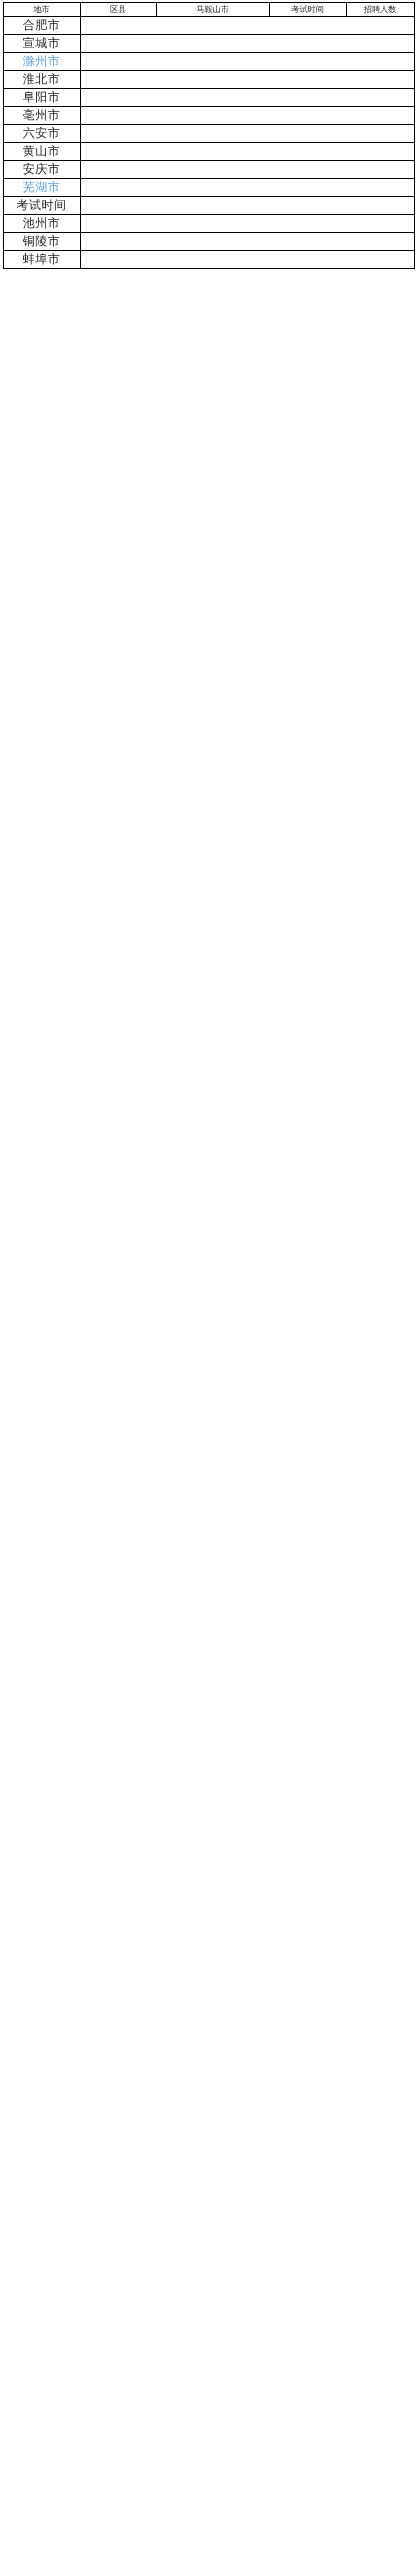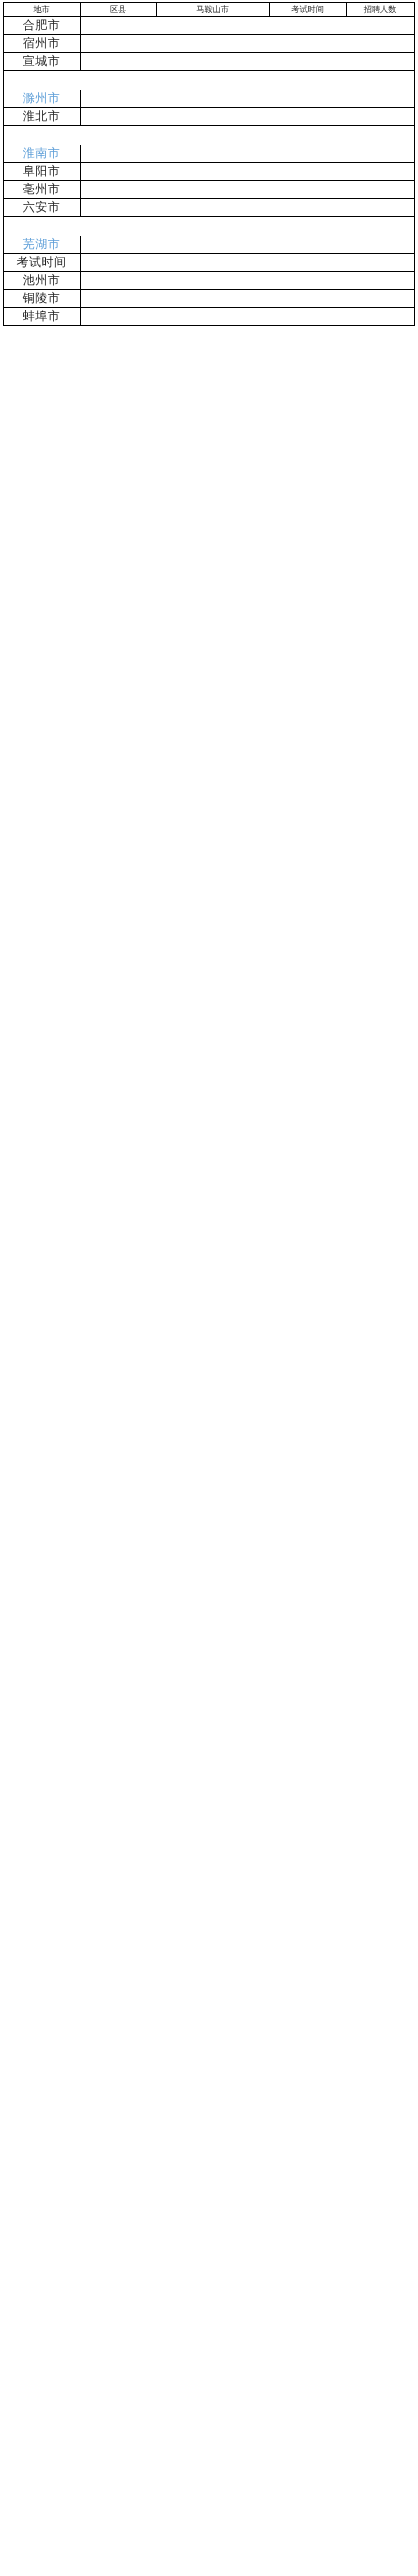--- a/index.html
+++ b/index.html
@@ -9,61 +9,61 @@
   .title{height:19px;display:flex;align-items:center;justify-content:center;
          font-size:8.2px;font-weight:600;border-bottom:1px solid #000;letter-spacing:0.3px;}
   .thead{display:flex;border-bottom:1.5px solid #000;}
   .hc{box-sizing:border-box;height:13px;display:flex;align-items:center;justify-content:center;
       font-size:8.2px;border-right:0.5px solid #000;}
   .w0{width:77px}.w1{width:76px}.w2{width:113px}.w3{width:77px}.w4{flex:1;border-right:none!important}
   .group{display:flex;border-bottom:1px solid #000;}
   .group:last-child{border-bottom:none;text-align:center;}
   .citycell{box-sizing:border-box;width:77px;border-right:0.5px solid #000;display:flex;
             align-items:center;justify-content:center;font-size:12px;letter-spacing:0.5px;}
-  .blue{color:var(--blue,#5e9fd8);margin-top:19px;}
+  .blue{color:var(--blue,#5e9fd8);}
 </style>
 </head>
 <body>
 
 <div class="page">
   <div class="sheet">
     <div class="thead">
       <div class="hc w0">地市</div>
       <div class="hc w1">区县</div>
       <div class="hc w2">马鞍山市</div>
       <div class="hc w3">考试时间</div>
       <div class="hc w4">招聘人数</div>
     </div>
     <div>
         <div class="group">
           <div class="citycell">合肥市</div>
         </div>
         <div class="group">
-          <div class="citycell">宿州市</div>
-        </div>
-        <div class="group">
           <div class="citycell">宣城市</div>
         </div>
         <div class="group">
           <div class="citycell blue">滁州市</div>
         </div>
         <div class="group">
           <div class="citycell">淮北市</div>
         </div>
         <div class="group">
-          <div class="citycell blue">淮南市</div>
-        </div>
-        <div class="group">
           <div class="citycell">阜阳市</div>
         </div>
         <div class="group">
           <div class="citycell">亳州市</div>
         </div>
         <div class="group">
           <div class="citycell">六安市</div>
+        </div>
+        <div class="group">
+          <div class="citycell">黄山市</div>
+        </div>
+        <div class="group">
+          <div class="citycell">安庆市</div>
         </div>
         <div class="group">
           <div class="citycell blue">芜湖市</div>
         </div>
         <div class="group">
           <div class="citycell">考试时间</div>
         </div>
         <div class="group">
           <div class="citycell">池州市</div>
         </div>

